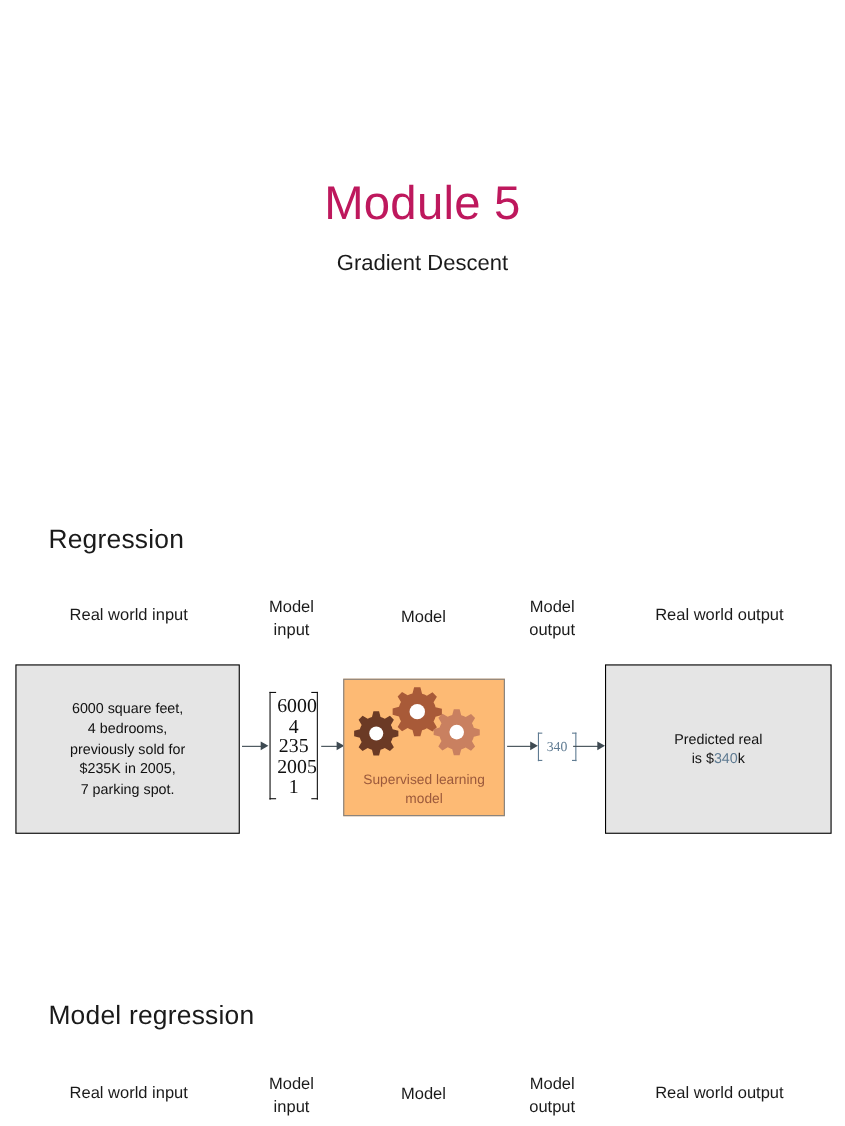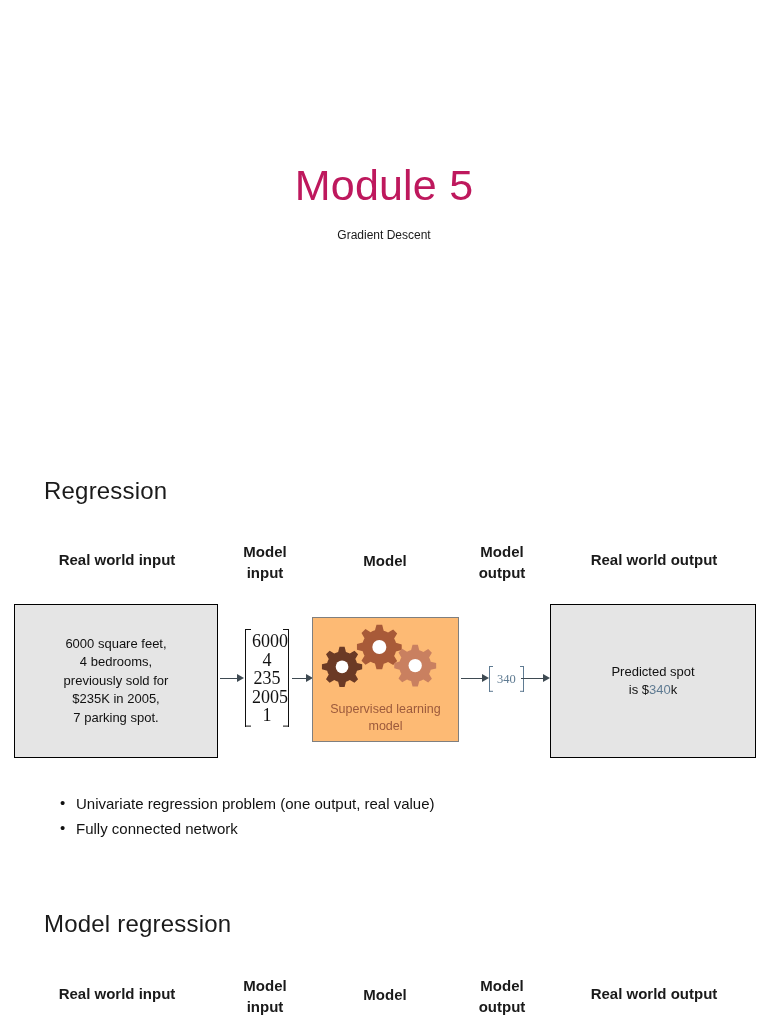--- a/index.html
+++ b/index.html
@@ -11,35 +11,35 @@
   .slide{position:absolute;left:0;top:0;width:768px;height:1024px;}
 
   
   .deck-title{
     position:absolute;left:0;top:163px;width:768px;text-align:center;
     font-size:43px;font-weight:400;letter-spacing:.2px;color:#be185d;
     line-height:1.05;
   }
   .deck-subtitle{
     position:absolute;left:0;top:228px;width:768px;text-align:center;
-    font-size:12px;font-weight:400;color:#1a1a1a;
+    font-size:20px;font-weight:400;color:#1a1a1a;
   }
 
   
   .section-h{
     position:absolute;font-size:24px;font-weight:400;color:#1a1a1a;
     letter-spacing:.2px;white-space:nowrap;
   }
   #sec-regression{left:44px;top:477px;}
   #sec-graph{left:44px;top:910px;}
 
   
   .col-label{
     position:absolute;font-size:15px;line-height:1.38;color:#1a1a1a;
-    text-align:center;font-weight:700;
+    text-align:center;font-weight:400;
   }
   .row1 .l1{left:26px;top:550px;width:182px;}
   .row1 .l2{left:222px;top:542px;width:86px;}
   .row1 .l3{left:330px;top:551px;width:110px;}
   .row1 .l4{left:456px;top:542px;width:92px;}
   .row1 .l5{left:556px;top:550px;width:196px;}
 
   .row2 .l1{left:26px;top:984px;width:182px;}
   .row2 .l2{left:222px;top:976px;width:86px;}
   .row2 .l3{left:330px;top:985px;width:110px;}
@@ -218,29 +218,25 @@
     <span class="brk r"></span>
   </div>
 
   <div class="arrow" id="arrow4">
     <span class="shaft"></span>
     <span class="head"></span>
   </div>
 
   <div class="io-box" id="output-box">
     <div>
-      <span class="txtline">Predicted spot</span>
+      <span class="txtline">Predicted real</span>
       <span class="txtline"><span>is $</span><span class="hl">340</span><span>k</span></span>
     </div>
   </div>
 
-  <ul class="bullets">
-    <li>Univariate regression problem (one output, real value)</li>
-    <li>Fully connected network</li>
-  </ul>
 
   <div class="section-h" id="sec-graph">Model regression</div>
 
   <div class="row2">
     <div class="col-label l1">Real world input</div>
     <div class="col-label l2">
       <span class="txtline">Model</span>
         <span class="txtline">input</span>
     </div>
     <div class="col-label l3">Model</div>

